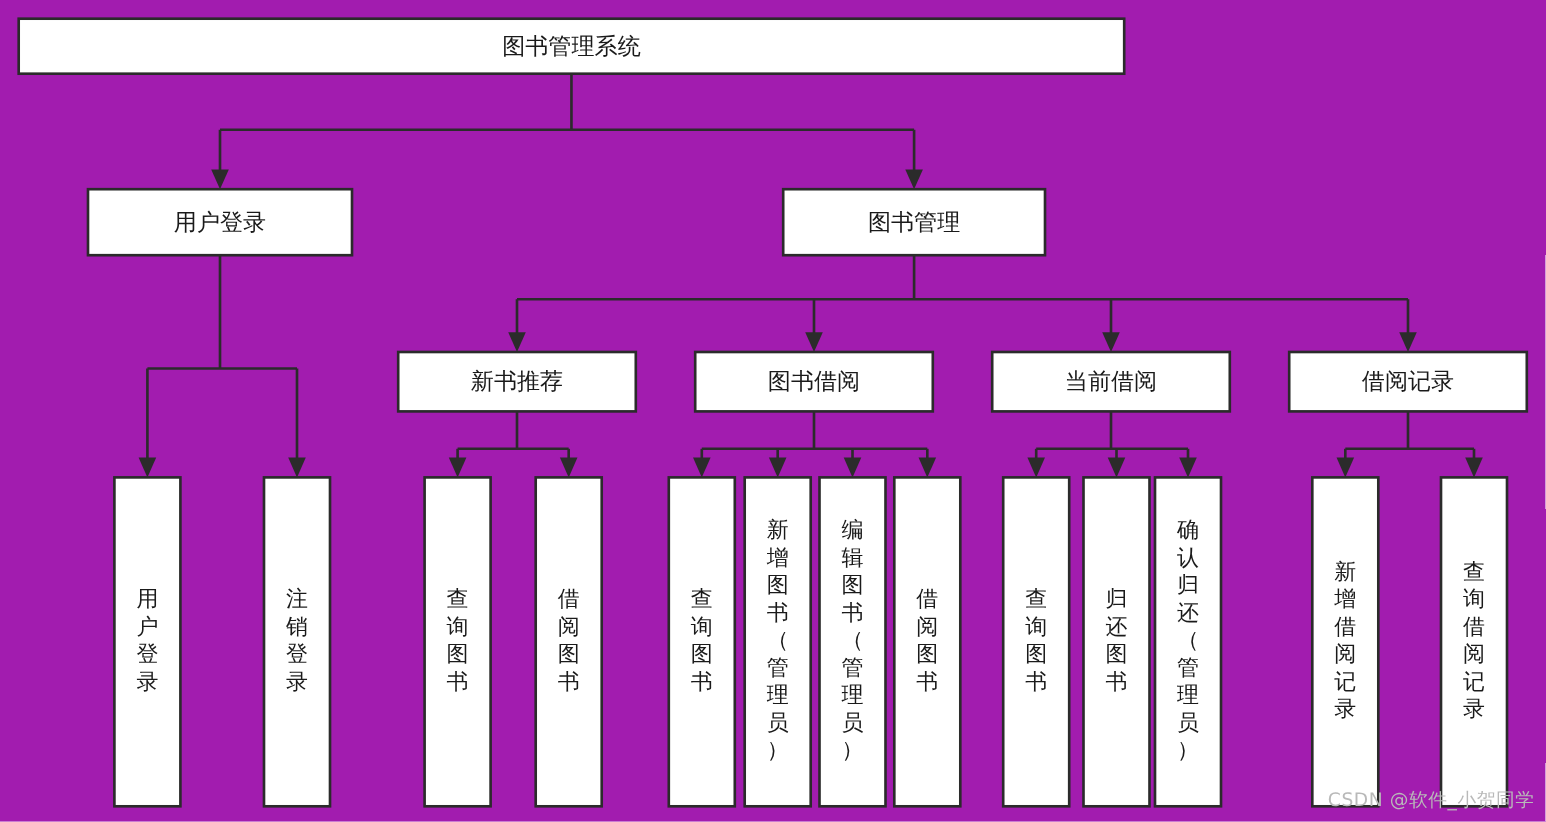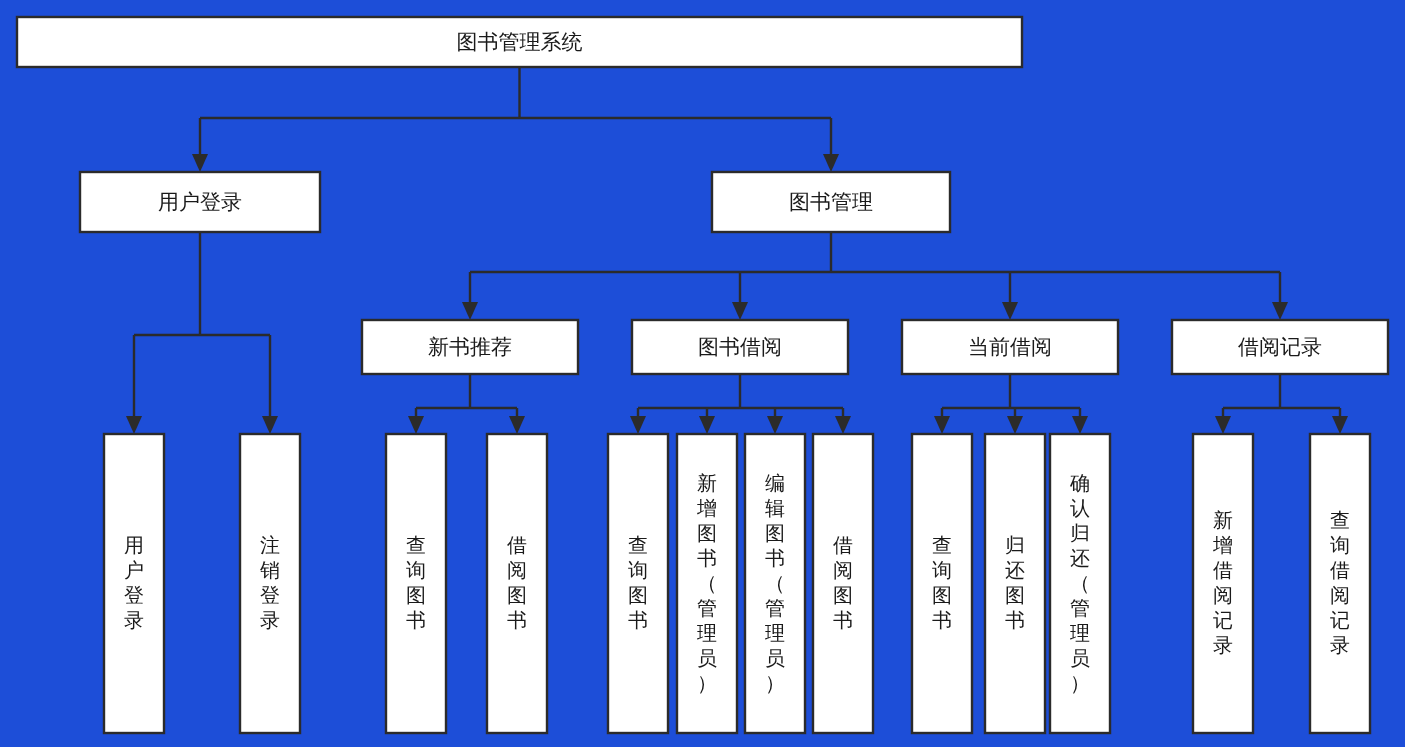--- a/index.html
+++ b/index.html
@@ -8,21 +8,21 @@
     padding: 0;
     background: #ffffff;
   }
   body {
     font-family: "DejaVu Sans", "Liberation Sans", sans-serif;
   }
   #diagram-root {
     position: relative;
     width: 1405px;
     height: 747px;
-    background: #1d4ed8;
+    background: #a21caf;
     overflow: hidden;
   }
   svg.diagram-canvas {
     position: absolute;
     left: 0;
     top: 0;
     width: 1405px;
     height: 747px;
     display: block;
   }
@@ -202,14 +202,15 @@
           <rect x="1193" y="434" width="60" height="299" class="node-rect"></rect>
           <text x="1223" y="521" class="node-label vertical" font-size="20"><tspan x="1223" dy="0">新</tspan><tspan x="1223" dy="25">增</tspan><tspan x="1223" dy="25">借</tspan><tspan x="1223" dy="25">阅</tspan><tspan x="1223" dy="25">记</tspan><tspan x="1223" dy="25">录</tspan></text>
         </g>
         <g>
           <rect x="1310" y="434" width="60" height="299" class="node-rect"></rect>
           <text x="1340" y="521" class="node-label vertical" font-size="20"><tspan x="1340" dy="0">查</tspan><tspan x="1340" dy="25">询</tspan><tspan x="1340" dy="25">借</tspan><tspan x="1340" dy="25">阅</tspan><tspan x="1340" dy="25">记</tspan><tspan x="1340" dy="25">录</tspan></text>
         </g>
       </g>
   </svg>
 
+  <div class="watermark">CSDN @软件_小贺同学</div>
 
 </div>
 
 </body></html>

